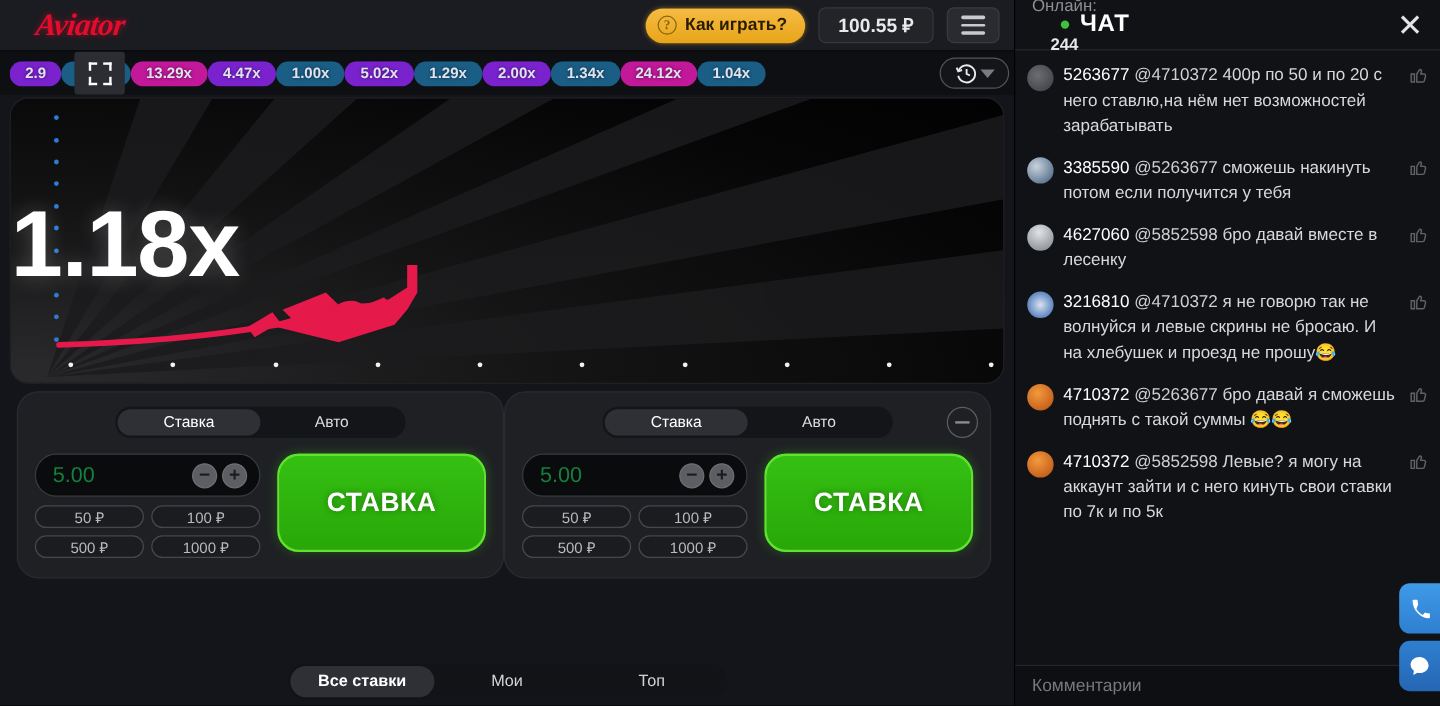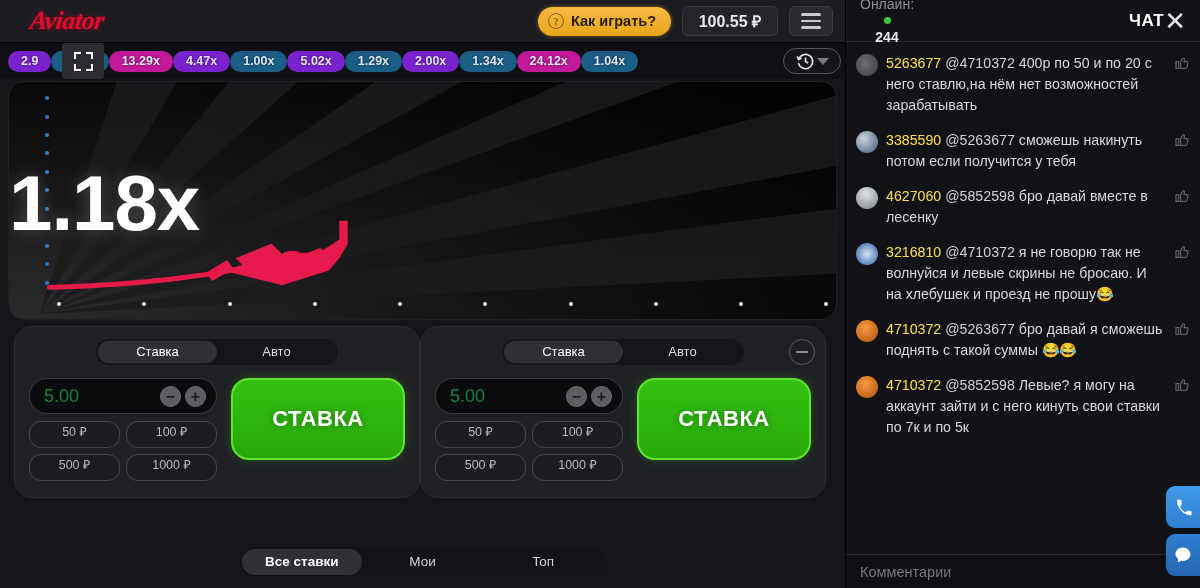--- a/index.html
+++ b/index.html
@@ -186,21 +186,21 @@
   .pm { display:flex; gap:4px; }
   .circ {
     width: 21px; height: 21px; border-radius:50%;
     background:#5d5e63; color:#1a1b1f;
     font-size: 16px; font-weight: bold; line-height: 19px;
     text-align:center;
     border:1px solid #6e6f74;
   }
   .quickgrid { display:grid; grid-template-columns:1fr 1fr; gap:6px; margin-top:7px; }
   .quick {
-    height: 27px; line-height: 21px;
+    height: 19px; line-height: 21px;
     border: 1px solid #46474c;
     border-radius: 12px;
     text-align:center;
     color:#b9babd; font-size: 12.5px;
     background:#1b1c20;
   }
   .betbtn {
     flex:1; height: 82px;
     background: linear-gradient(#35c013,#28a808);
     border: 2px solid #5fe42e;
@@ -213,21 +213,21 @@
   }
   .minus-corner {
     position:absolute; right: 10px; top: 12px;
     width: 26px; height: 26px; border-radius:50%;
     border:1.6px solid #5c5d62;
     display:flex;align-items:center;justify-content:center;
   }
   .minus-corner i { width:12px;height:2px;background:#8b8c90;display:block; }
 
   
-  .btmwrap { flex:1; display:flex; align-items:flex-end; justify-content:center; padding-bottom: 11px; }
+  .btmwrap { flex:1; display:flex; align-items:flex-end; justify-content:center; padding-bottom: 5px; }
   .btmtabs {
     width: 366px; height: 30px;
     background:#121317;
     border-radius: 15px;
     display:flex; align-items:center; padding: 2px;
   }
   .btmtabs div {
     flex:1; height: 26px; line-height: 26px;
     text-align:center; border-radius: 13px;
     font-size: 13.5px; color:#d3d4d7;
@@ -244,38 +244,38 @@
   }
   .chat-hdr {
     height: 42px; flex:0 0 42px;
     display:flex; align-items:center;
     padding: 0 14px;
     border-bottom: 1px solid #26272b;
   }
   .online { font-size: 14px; color:#8f9095; display:flex; align-items:center; gap:5px;flex-direction:column; }
   .dot { width:7px;height:7px;border-radius:50%;background:#3ec23e;display:inline-block; }
   .online b { color:#e6e7ea; font-weight:bold; }
-  .chat-title { flex:1; text-align:right; color:#fff; font-size:17px; font-weight:bold; letter-spacing:.5px; margin-left:-14px; }
+  .chat-title { flex:1; text-align:left; color:#fff; font-size:20px; font-weight:bold; letter-spacing:.5px; margin-left:-14px; }
   .xbtn { font-size: 26px; color:#e3e4e7; line-height:1; font-weight: 300; }
 
   .msgs { flex:1; overflow:hidden; padding: 4px 10px 0 10px; }
   .msg { display:flex; gap:8px; padding: 7px 0 7px 0; align-items:flex-start; }
   .av {
     flex:0 0 22px; width:22px;height:22px;border-radius:50%;
     margin-top:1px;
     background:#3a3b40;
     overflow:hidden; position:relative;
   }
   .av.a1{ background: radial-gradient(circle at 40% 40%, #6c6d72, #3a3b40); }
   .av.a2{ background: radial-gradient(circle at 35% 35%, #c9d2dc, #3d5a7a); }
   .av.a3{ background: radial-gradient(circle at 45% 30%, #e0e3e8, #7c8086); }
   .av.a4{ background: radial-gradient(circle at 50% 50%, #d8e2ee, #2a5fae); }
   .av.a5{ background: radial-gradient(circle at 40% 35%, #f29a3c, #b84e12); }
   .body { flex:1; font-size: 14.2px; line-height: 21px; color:#d7d8dc; }
-  .uid { color:#fde047; }
+  .uid { color:#ffffff; }
   .ment { color:#cfd0d4; }
   .thumb { flex:0 0 16px; margin-top:2px; opacity:.42; }
 
   .composer {
     flex:0 0 34px;
     border-top:1px solid #26272b;
     display:flex; align-items:center;
     padding: 0 14px;
     background:#0e0f12;
   }

